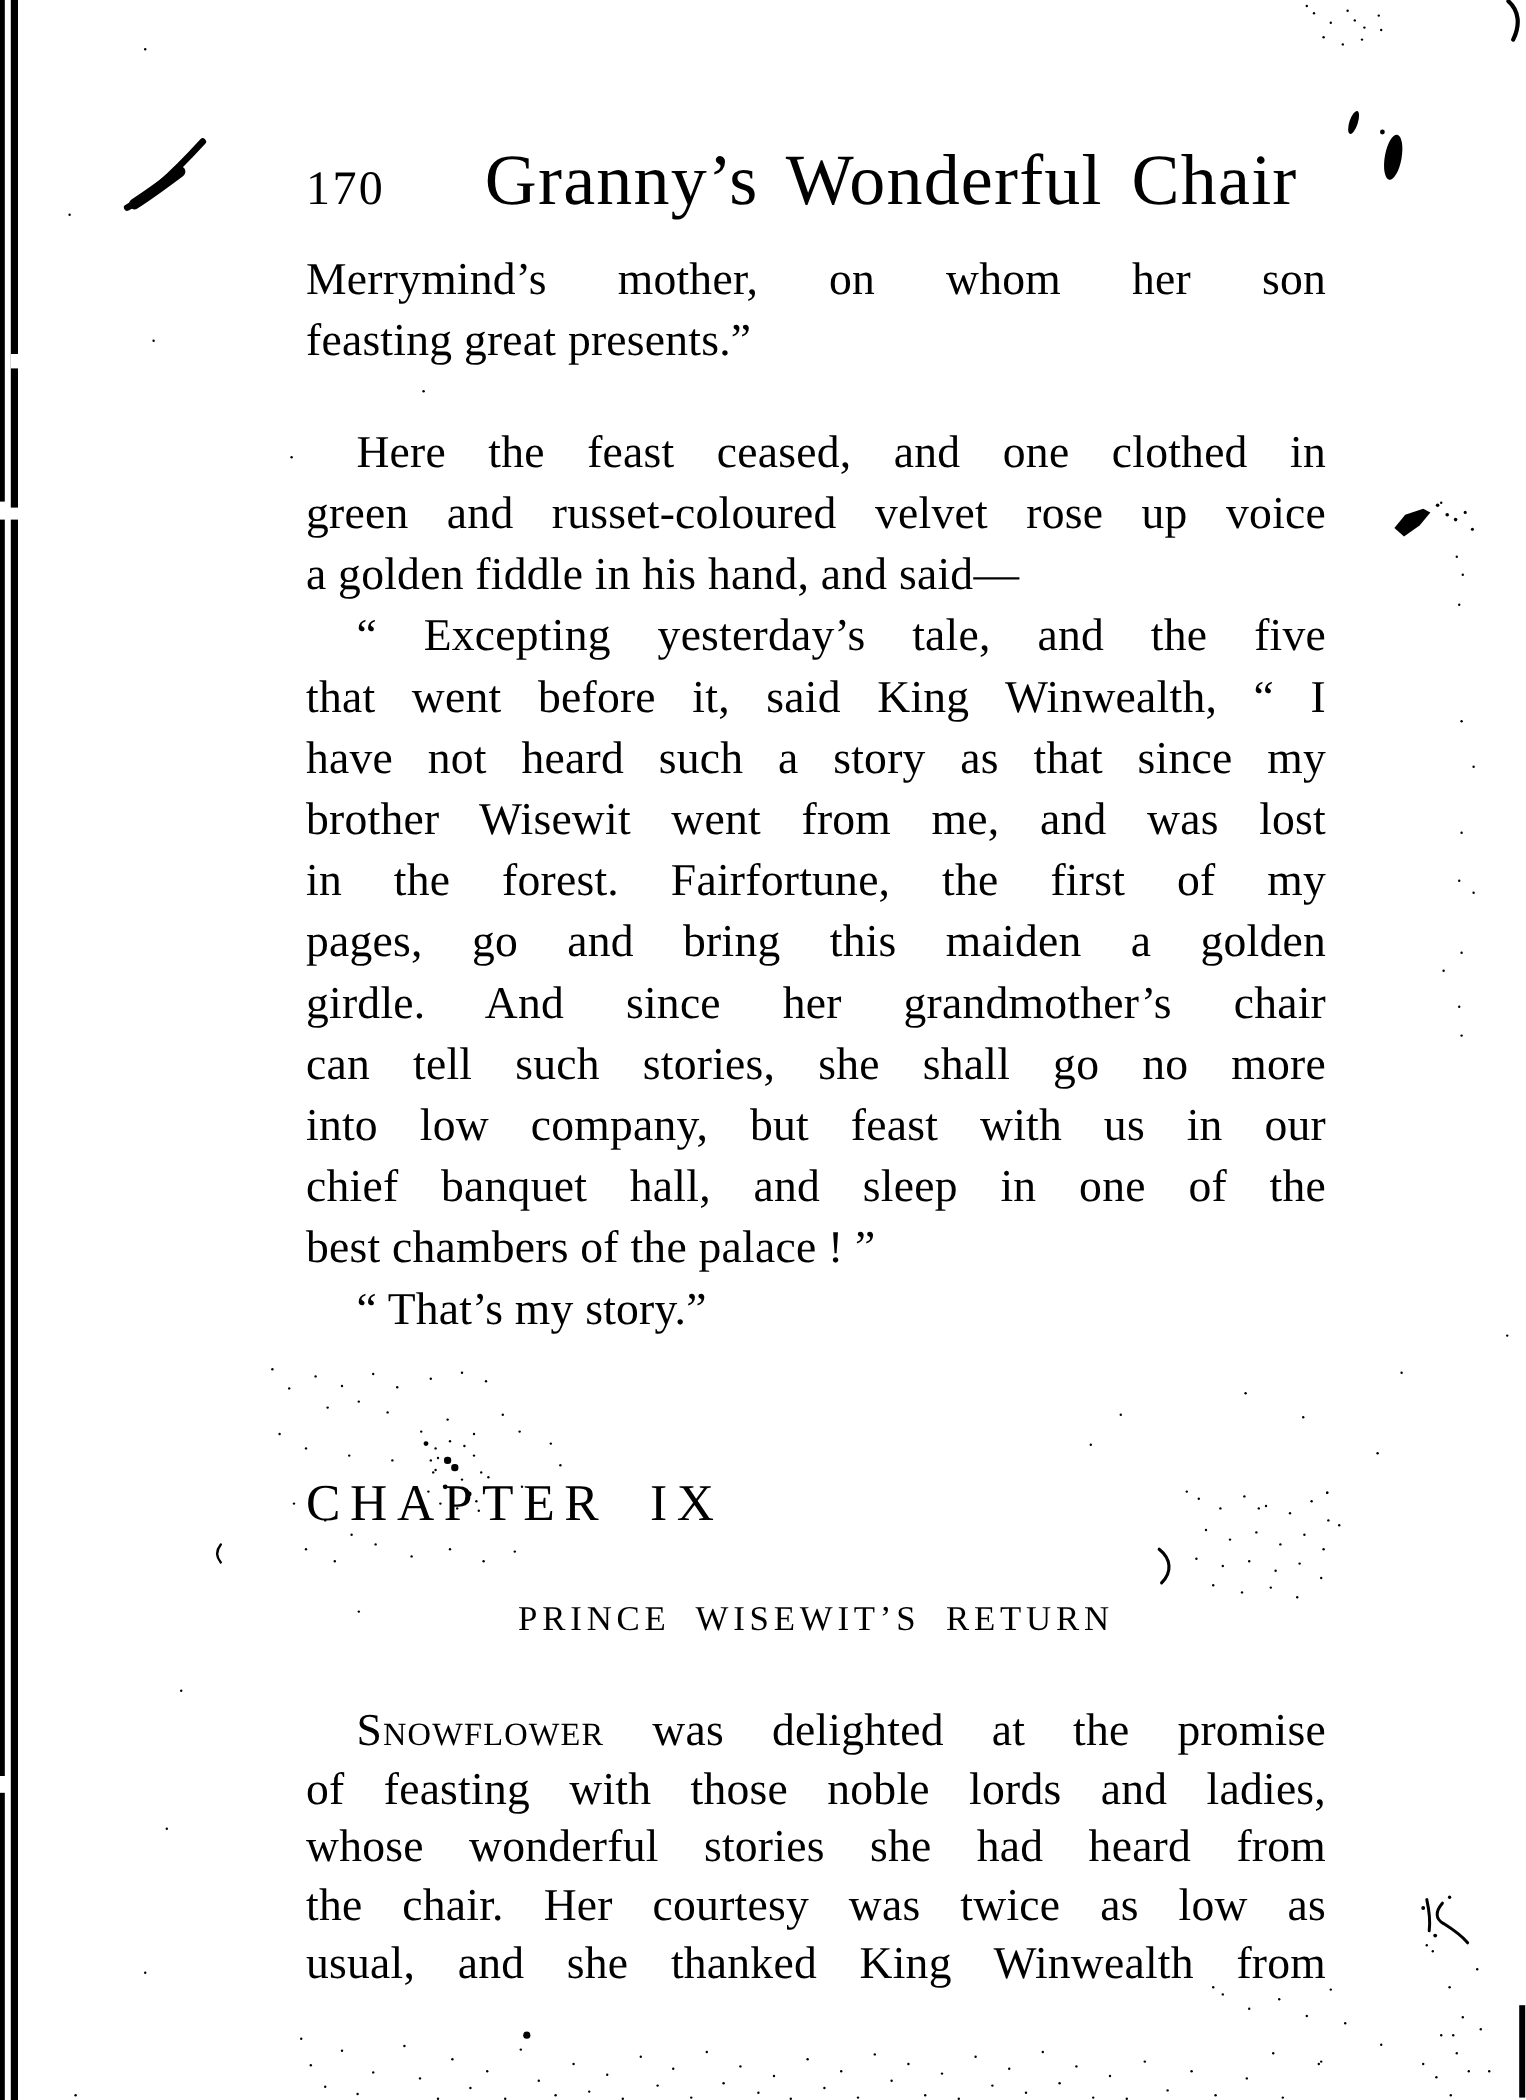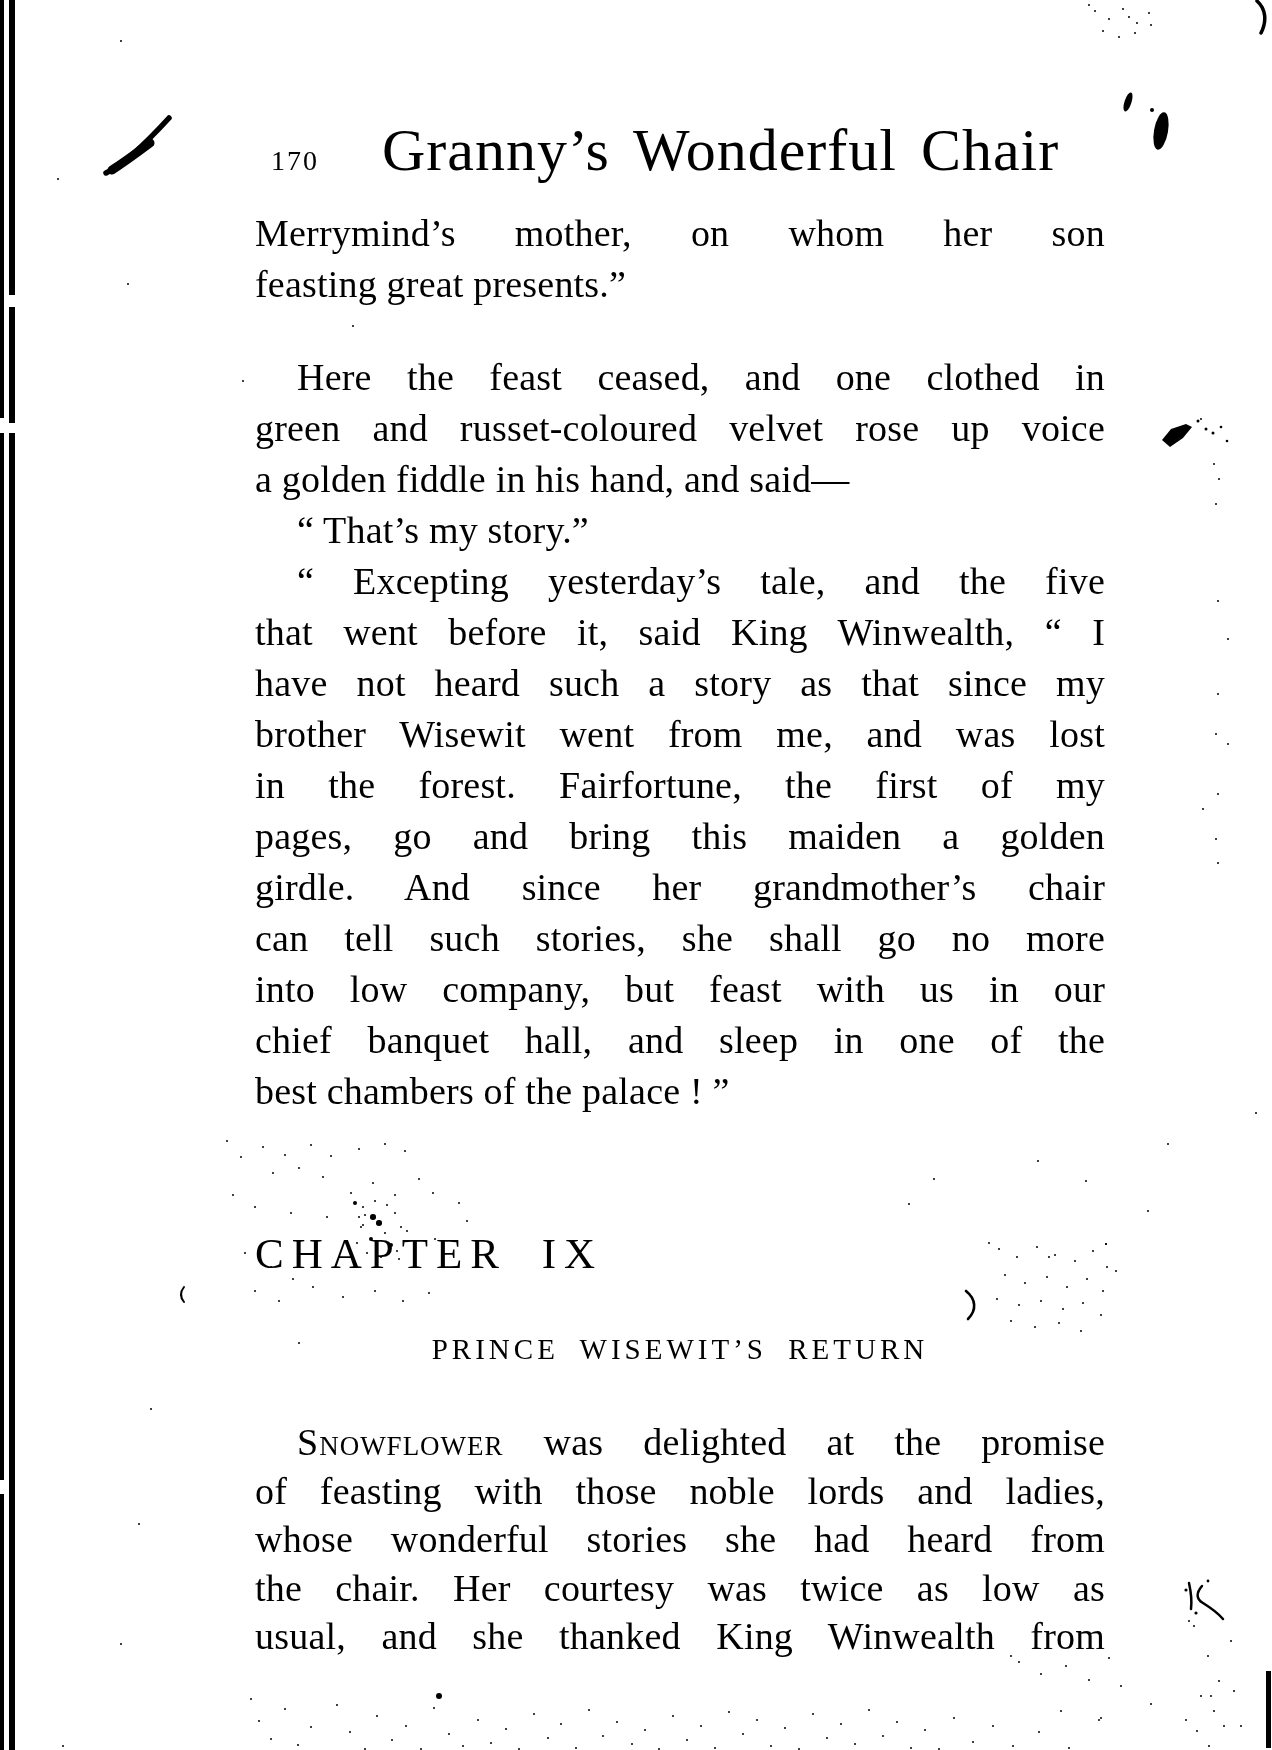--- a/index.html
+++ b/index.html
@@ -11,22 +11,22 @@
   
   .stripe{position:absolute;top:0;height:1750px;background:#000;}
   .stripe1{left:0;width:4px;}
   .stripe2{left:9px;width:6px;}
   .stripe-gap{position:absolute;background:#fff;}
   
   .pagehead{
     position:absolute;left:255px;top:120px;width:850px;
     font-size:60px;line-height:60px;white-space:nowrap;
   }
-  .pagenum{font-size:28px;letter-spacing:2px;margin-left:16px;}
-  .booktitle{margin-left:63px;letter-spacing:1px;word-spacing:8px;}
+  .pagenum{font-size:40px;letter-spacing:2px;}
+  .booktitle{margin-left:83px;letter-spacing:1px;word-spacing:8px;}
   
   .textcol{position:absolute;left:255px;width:850px;}
   .col1{top:208px;font-family:Liberation Serif, serif;}
   .col2{top:1418px;}
   .line{
     display:block;height:51px;line-height:51px;font-size:38px;
     text-align:justify;text-align-last:justify;letter-spacing:0.2px;
   }
   .col2 .line{height:48.5px;line-height:48.5px;}
   .line.end{text-align-last:left;}
@@ -68,34 +68,34 @@
   <div class="para">
     <div class="line">Merrymind’s mother, on whom her son</div>
     <div class="line end">feasting great presents.”</div>
   </div>
   <div class="para gap-before">
     <div class="line indent">Here the feast ceased, and one clothed in</div>
     <div class="line">green and russet-coloured velvet rose up voice</div>
     <div class="line end">a golden fiddle in his hand, and said—</div>
   </div>
   <div class="para">
-    <div class="line end indent">“ That’s my story.”</div>
-  </div>
-  <div class="para">
     <div class="line indent">“ Excepting yesterday’s tale, and the five</div>
     <div class="line">that went before it, said King Winwealth, “ I</div>
     <div class="line">have not heard such a story as that since my</div>
     <div class="line">brother Wisewit went from me, and was lost</div>
     <div class="line">in the forest. Fairfortune, the first of my</div>
     <div class="line">pages, go and bring this maiden a golden</div>
     <div class="line">girdle. And since her grandmother’s chair</div>
     <div class="line">can tell such stories, she shall go no more</div>
     <div class="line">into low company, but feast with us in our</div>
     <div class="line">chief banquet hall, and sleep in one of the</div>
     <div class="line end">best chambers of the palace ! ”</div>
+  </div>
+  <div class="para">
+    <div class="line end indent">“ That’s my story.”</div>
   </div>
 </main>
 
 <div class="chapter">CHAPTER IX</div>
 <div class="subtitle">PRINCE WISEWIT’S RETURN</div>
 
 <main class="textcol col2">
   <div class="para">
     <div class="line indent"><span class="sc">Snowflower</span><span> was delighted at the promise</span></div>
     <div class="line">of feasting with those noble lords and ladies,</div>

